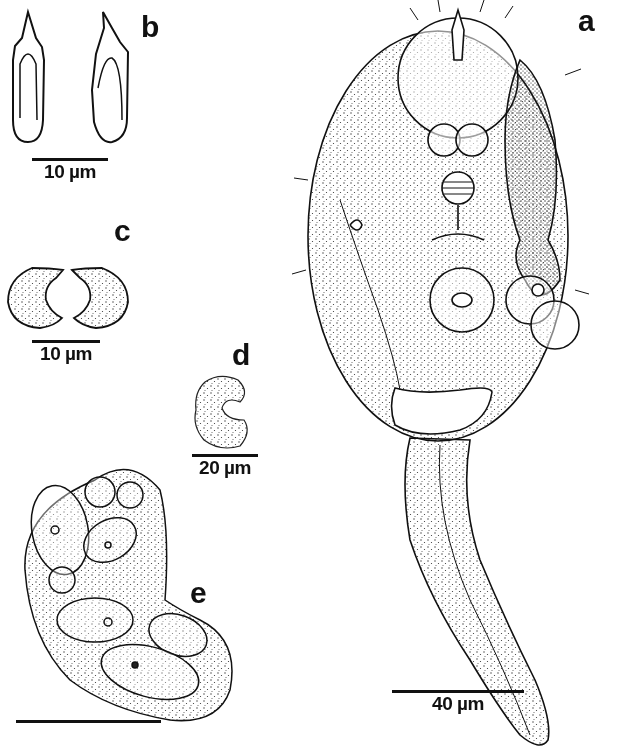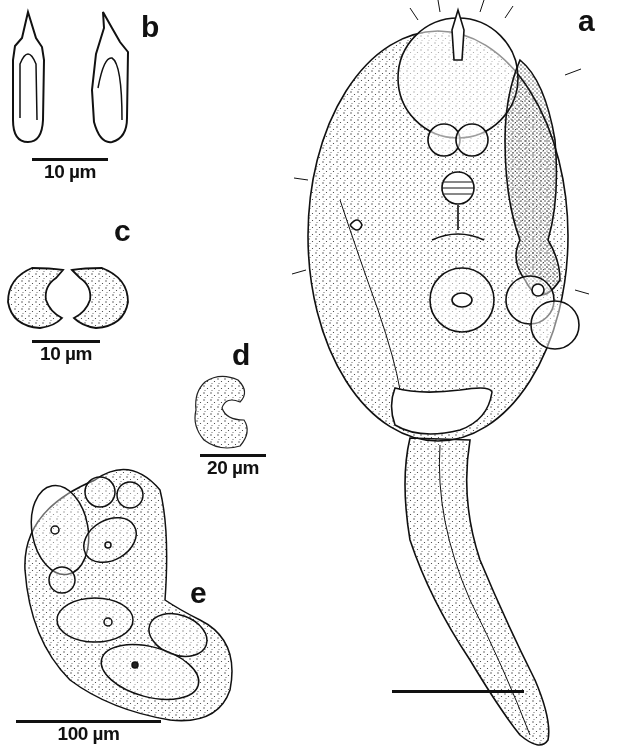--- a/index.html
+++ b/index.html
@@ -96,23 +96,23 @@
 <div class="panel-label" style="left:190px;top:578px;">e</div>
 
 <div class="scale" style="left:32px;top:158px;width:76px;">
   <div class="bar"></div>
   <div class="txt">10 µm</div>
 </div>
 <div class="scale" style="left:32px;top:340px;width:68px;">
   <div class="bar"></div>
   <div class="txt">10 µm</div>
 </div>
-<div class="scale" style="left:200px;top:454px;width:66px;">
+<div class="scale" style="left:192px;top:454px;width:66px;">
   <div class="bar"></div>
   <div class="txt">20 µm</div>
 </div>
 <div class="scale" style="left:16px;top:720px;width:145px;">
   <div class="bar"></div>
-  <div class="txt">100 µm</div>
 </div>
 <div class="scale" style="left:392px;top:690px;width:132px;">
   <div class="bar"></div>
+  <div class="txt">40 µm</div>
 </div>
 
 </body></html>

